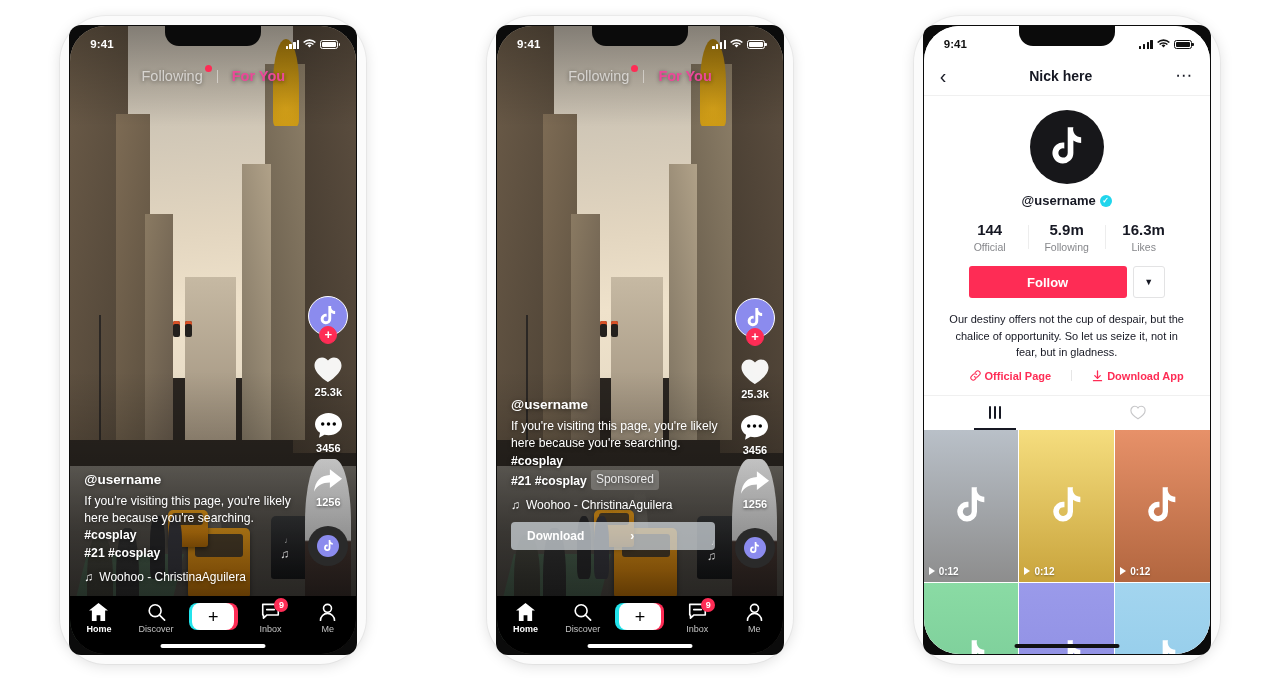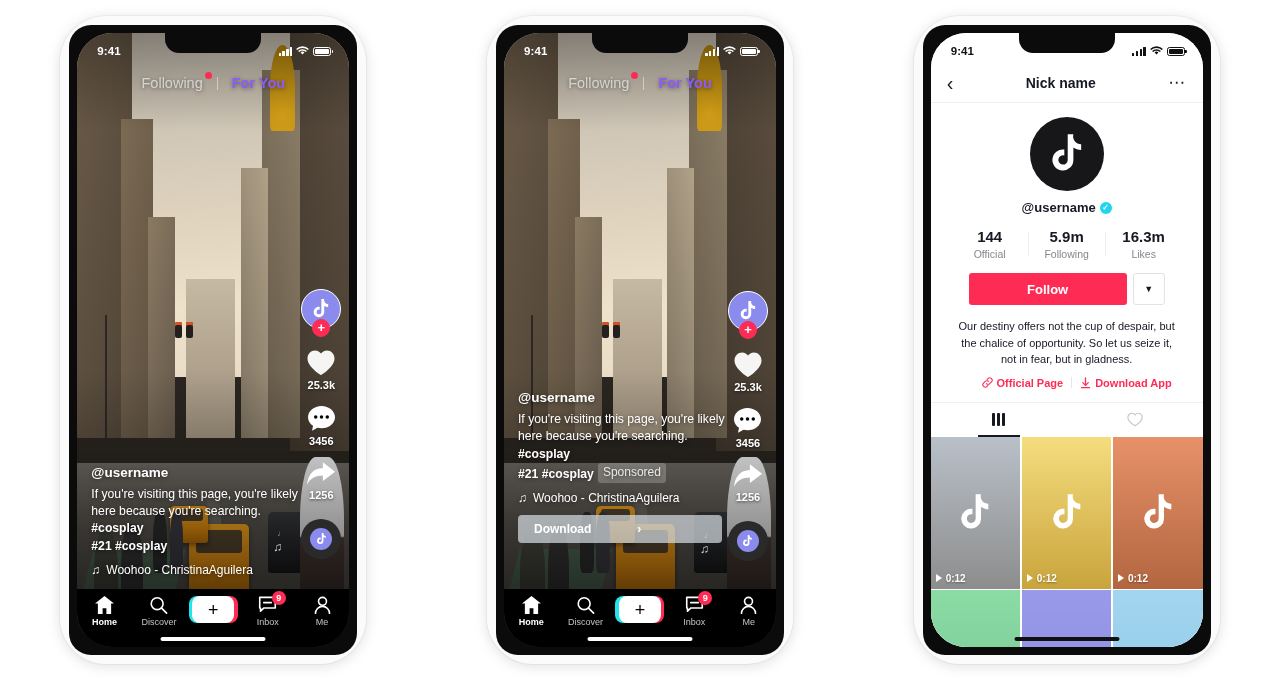--- a/index.html
+++ b/index.html
@@ -22,22 +22,22 @@
     background: #fbfbfb;
     border-radius: 46px;
     padding: 9px;
     box-shadow: 0 2px 14px rgba(0,0,0,0.13), 0 0 0 1px rgba(0,0,0,0.04);
     flex: 0 0 auto;
   }
   .bezel {
     position: relative;
     width: 100%; height: 100%;
     background: #0b0b0b;
-    border-radius: 22px;
-    padding: 8px;
+    border-radius: 12px;
+    padding: 1px;
   }
   .screen {
     position: relative;
     width: 100%; height: 100%;
     border-radius: 35px;
     overflow: hidden;
     background: #000;
   }
   .notch {
     position: absolute; top: 0; left: 50%;
@@ -131,21 +131,21 @@
   }
 
   
   .feedtabs {
     position: absolute; top: 42px; left: 0; right: 0;
     display: flex; align-items: center; justify-content: center;
     gap: 14px; z-index: 22;
     text-shadow: 0 1px 4px rgba(0,0,0,.45);
   }
   .feedtab { font-size: 14.5px; color: rgba(255,255,255,.62); position: relative; }
-  .feedtab.active { color: #8b5cf6; font-weight: bold; }
+  .feedtab.active { color: #ec4899; font-weight: bold; }
   .reddot {
     position:absolute; top:-3px; right:-9px;
     width:7px; height:7px; border-radius:50%; background:#fe2c55;
   }
   .tabsep { width:1px; height:13px; background: rgba(255,255,255,.45); }
 
   
   .rail {
     position:absolute; right: 8px; z-index: 25;
     display:flex; flex-direction:column; align-items:center;
@@ -294,21 +294,21 @@
     width: 32px; height: 32px; border:1px solid #e3e3e4; border-radius:3px;
     display:flex; align-items:center; justify-content:center;
     font-size: 9px; color:#161823;
   }
   .p-bio {
     margin: 13px 24px 0; text-align:center;
     font-size: 11px; line-height: 1.5; color:#161823;
   }
   .p-links {
     display:flex; align-items:center; justify-content:center;
-    gap: 8px; margin-top: 9px; color:#fe2c55;
+    gap: 20px; margin-top: 9px; color:#fe2c55;
     font-size: 11px; font-weight: bold; margin-left: 20px;
   }
   .p-link { display:flex; align-items:center; gap:4px; }
   .linkdiv { width:1px; height:11px; background:#e6e6e6; }
   .p-tabs {
     display:flex; margin-top: 13px; border-top: 1px solid #f0f0f0;
   }
   .p-tab {
     flex:1; height: 34px; display:flex; align-items:center; justify-content:center;
     position:relative;
@@ -681,21 +681,21 @@
                   <path d="M8 10.4 5.6 7.9a3.4 3.4 0 0 1 4.8 0zM8 5.6c-1.6 0-3 .6-4.1 1.7L2.5 6a7.8 7.8 0 0 1 11 0l-1.4 1.3A5.8 5.8 0 0 0 8 5.6zM8 2.2c-2.5 0-4.8 1-6.5 2.6L.1 3.4a11.2 11.2 0 0 1 15.8 0l-1.4 1.4A9.2 9.2 0 0 0 8 2.2z" fill="#111"></path>
                 </svg>
               <div class="batt">
                   <i></i>
                 </div>
             </div>
           </div>
 
           <div class="p-nav">
             <div class="p-back">‹</div>
-            <div class="p-title">Nick name</div>
+            <div class="p-title">Nick here</div>
             <div class="p-dots">⋯</div>
           </div>
 
           <div class="p-body">
             <div class="p-avatar">
               <svg width="34" height="40" viewBox="0 0 24 28">
                   <path d="M16.5 0h-4v18.2a3.3 3.3 0 1 1-2.4-3.2v-4.1a7.4 7.4 0 1 0 6.4 7.3V9.4c1.5 1.1 3.4 1.8 5.5 1.8V7.1A5.6 5.6 0 0 1 16.5 0z" fill="#fff"></path>
                 </svg>
             </div>
             <div class="p-username">

